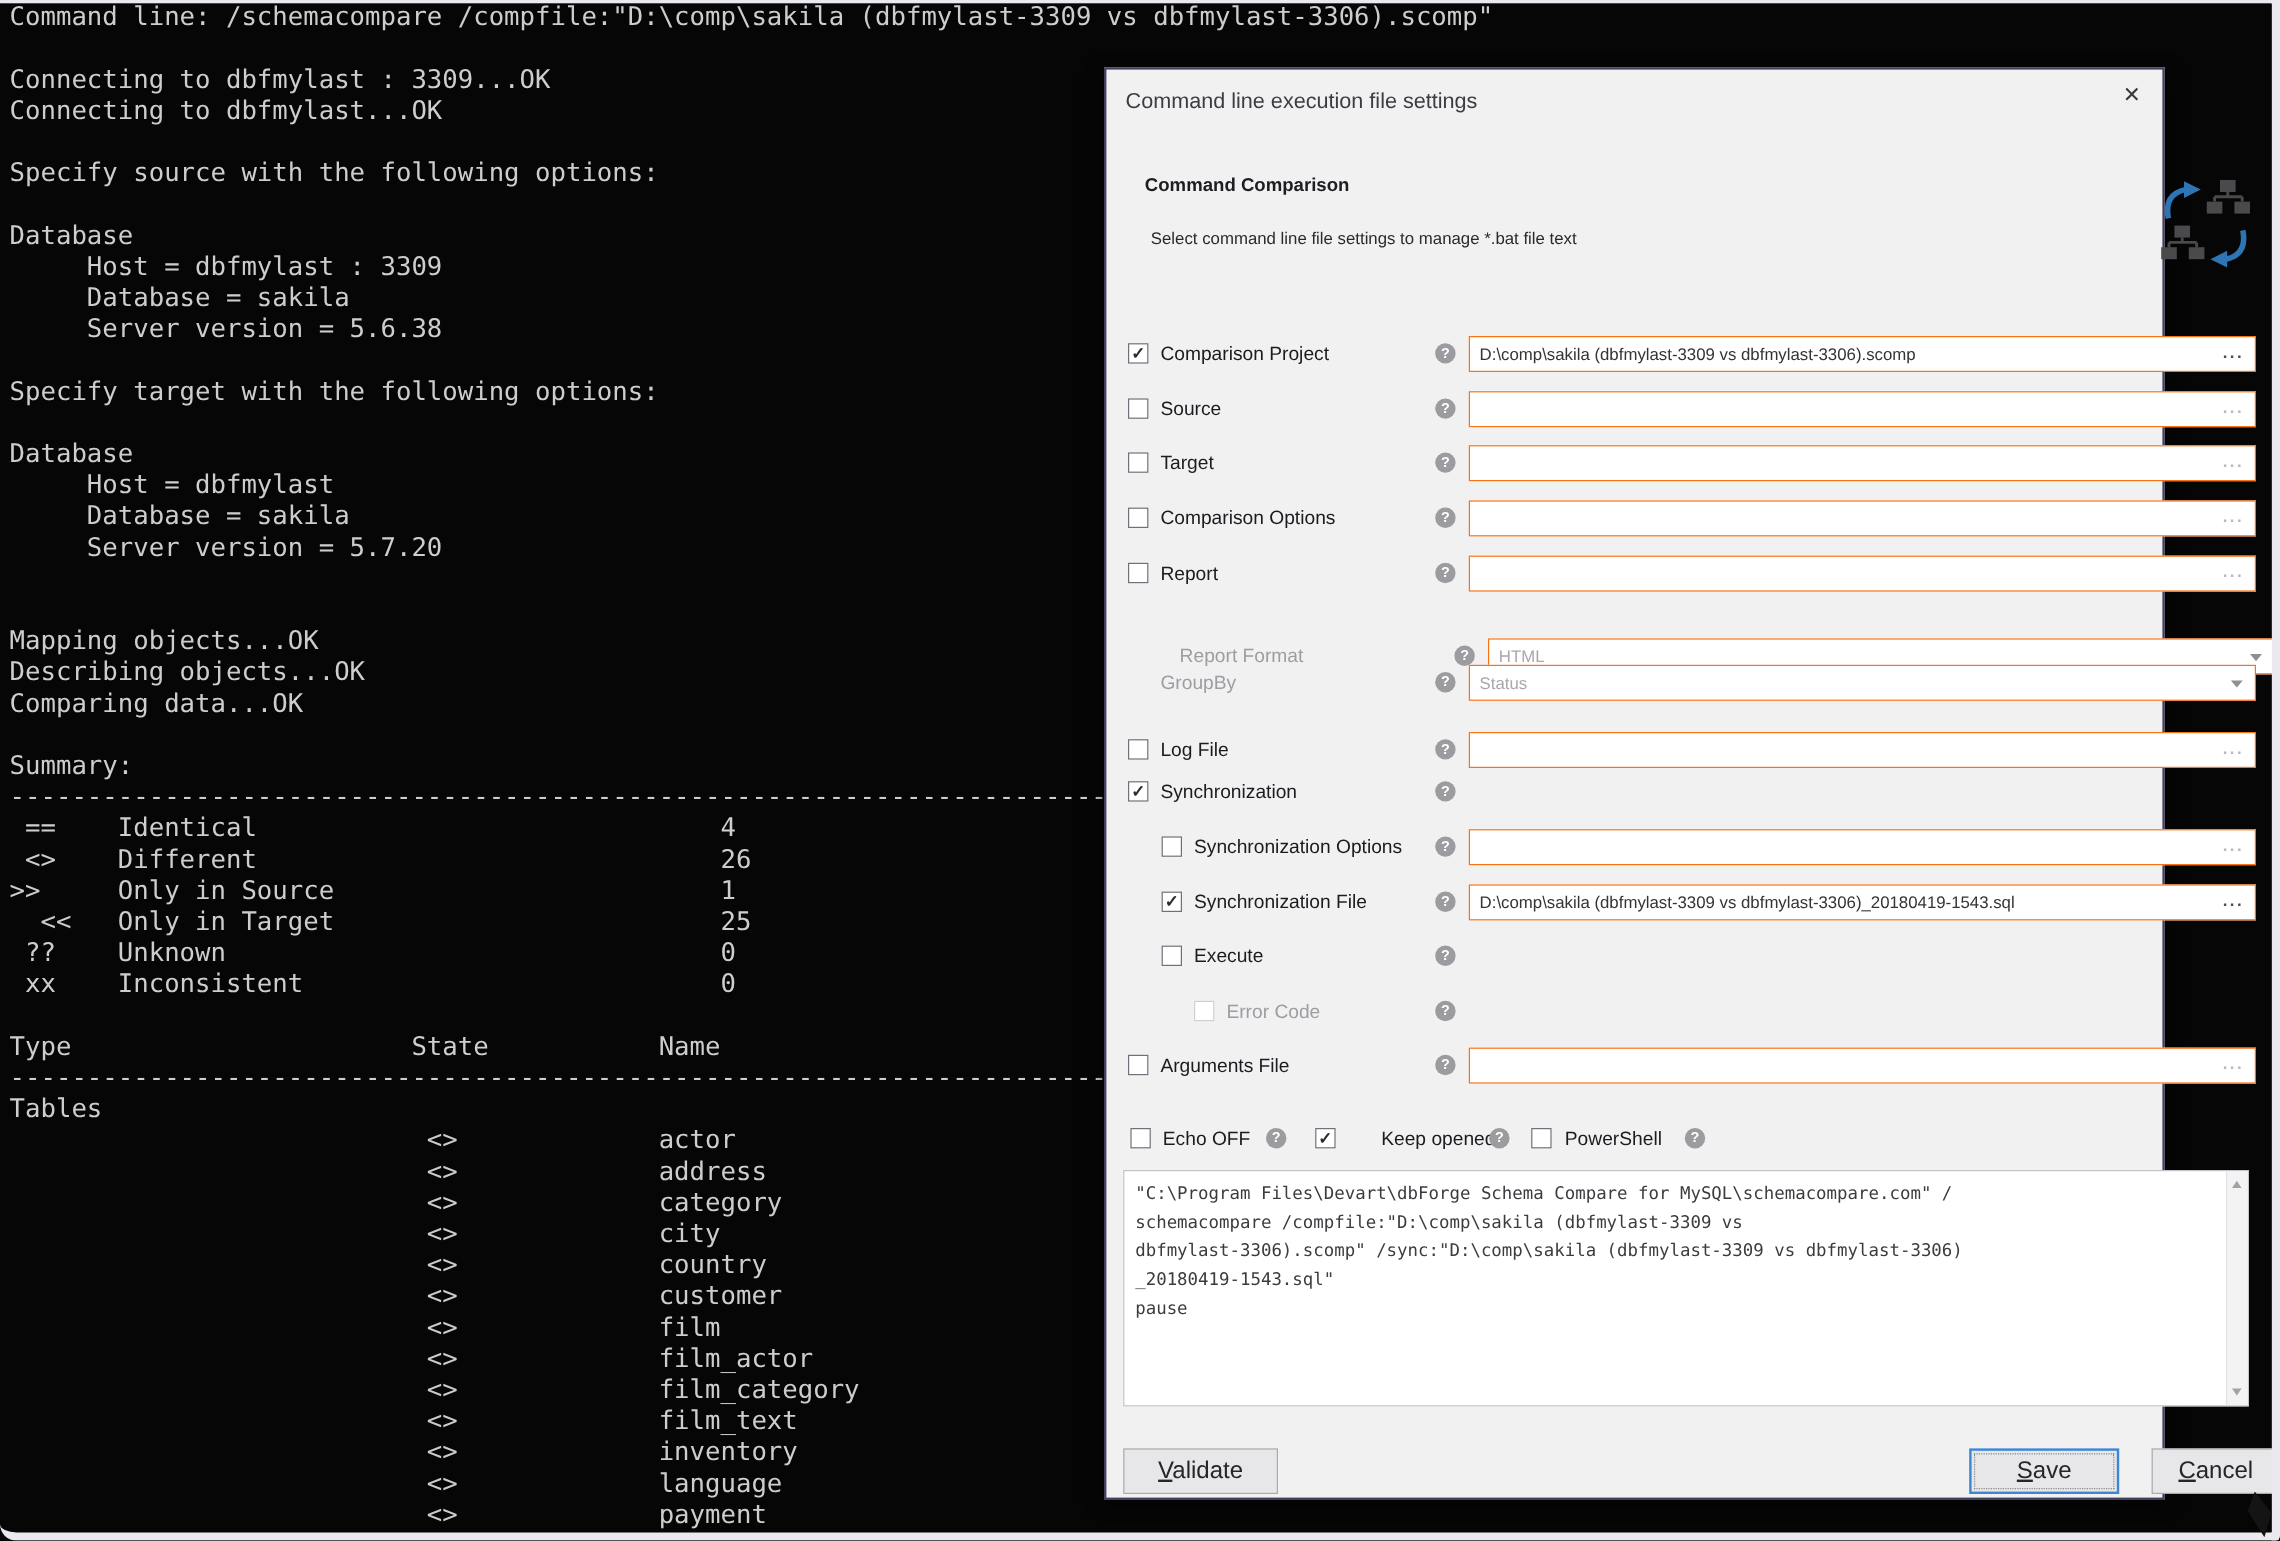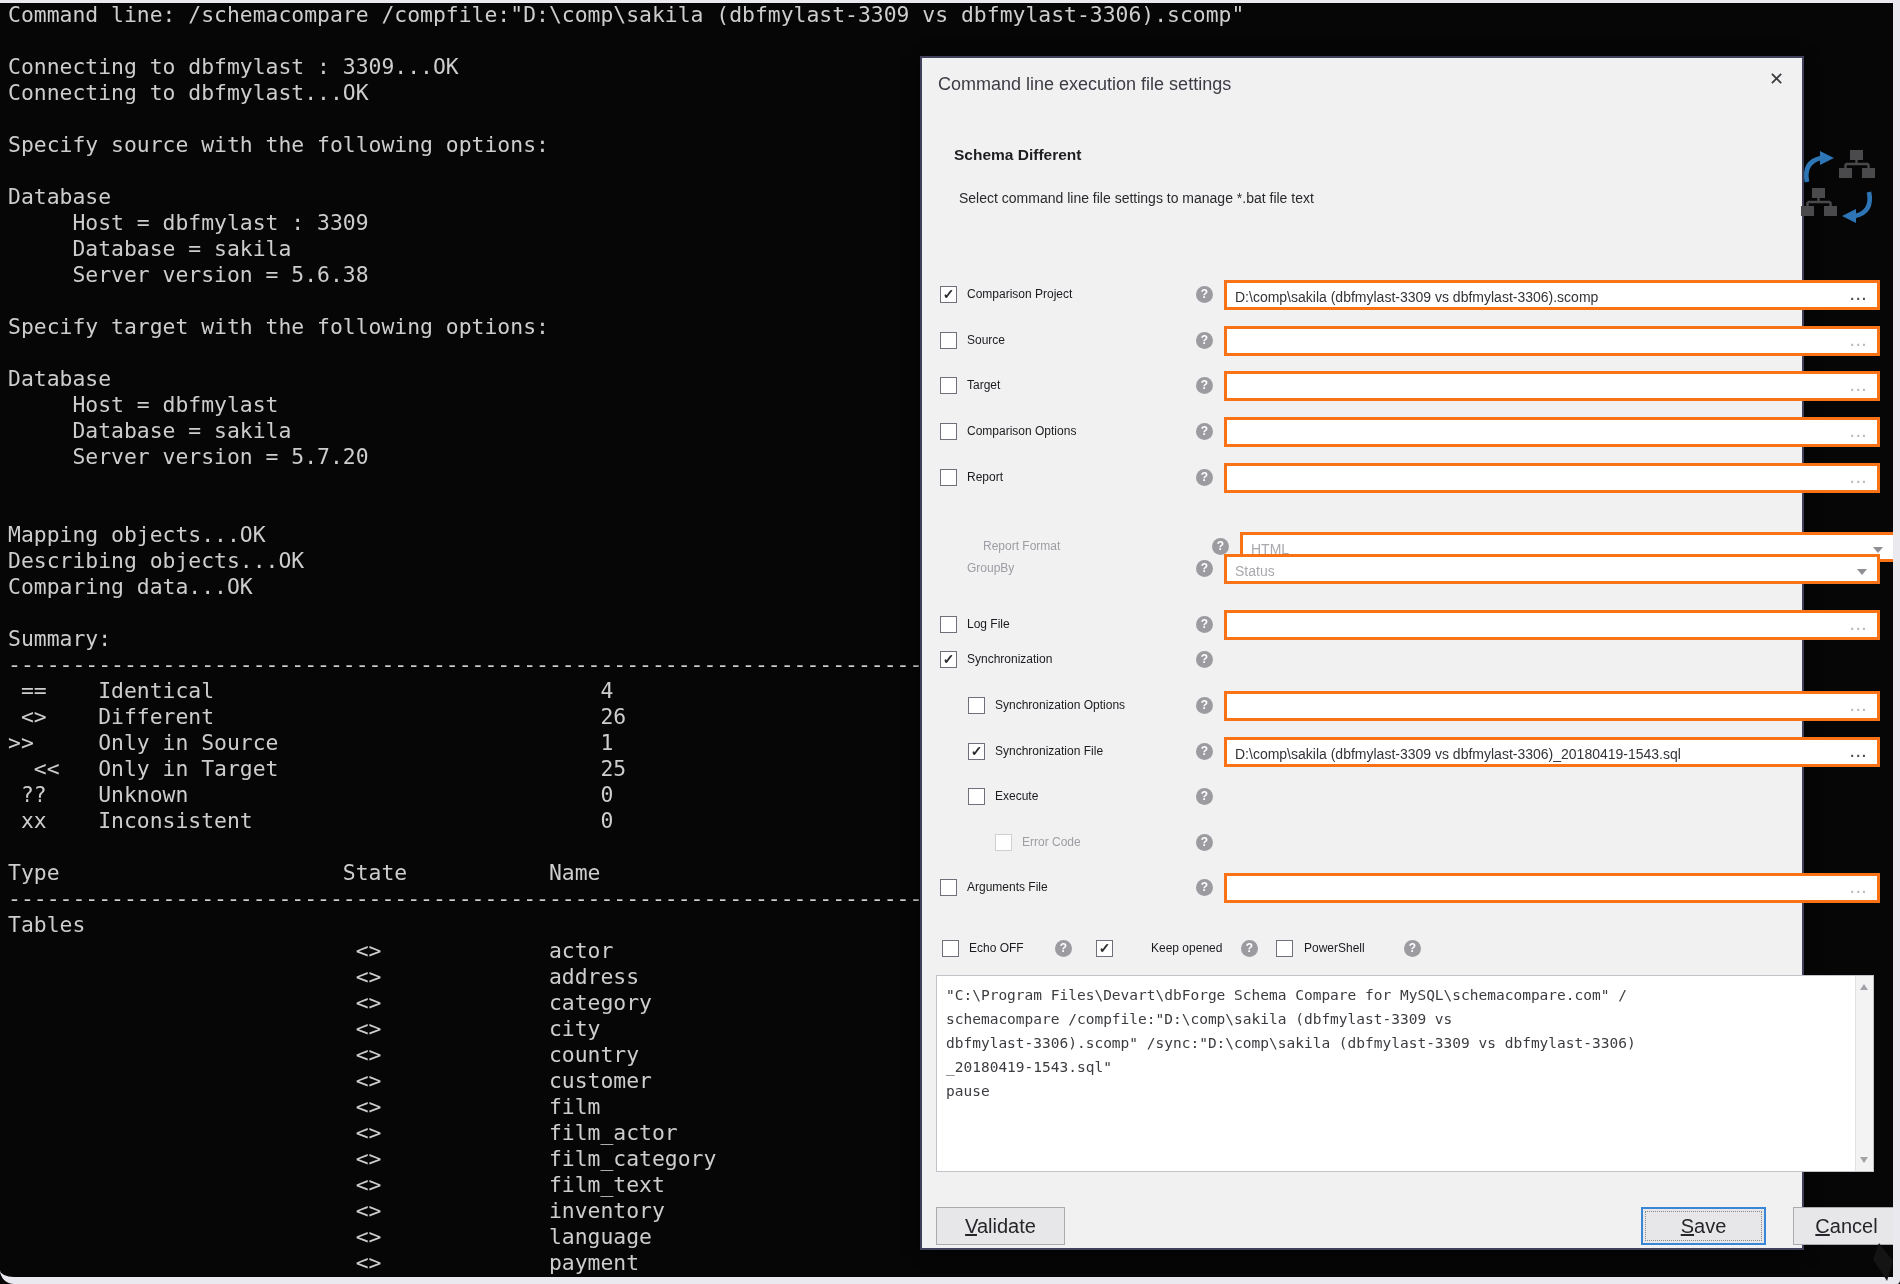--- a/index.html
+++ b/index.html
@@ -31,29 +31,29 @@
   .sec-desc{position:absolute;left:37px;top:132px;font-size:14px;color:#2a2a2e;}
   .sec-icon{position:absolute;left:878px;top:90px;width:76px;height:78px;}
   
   .row{position:absolute;left:0;width:966px;height:30px;}
   .cb{
     position:absolute;top:6px;width:17px;height:17px;box-sizing:border-box;
     background:#fff;border:1px solid #70707a;
     font:bold 14px/14px "Liberation Sans",sans-serif;text-align:center;color:#2c2c30;
   }
   .cb.disabled{border-color:#cfcfd4;}
-  .lab{position:absolute;top:7px;font-size:12px;color:#1c1c20;white-space:nowrap;}
+  .lab{position:absolute;top:7px;font-size:16px;color:#1c1c20;white-space:nowrap;}
   .lab.disabled{color:#9d9da3;}
   .help{
     position:absolute;left:274px;top:6px;width:17px;height:17px;border-radius:50%;
     background:#9b9ba0;color:#fff;font:bold 12px/17px "Liberation Sans",sans-serif;text-align:center;
   }
   .input{
     position:absolute;left:302px;top:0;width:656px;height:30px;box-sizing:border-box;
-    background:#fff;border:3px solid #f97316;
+    background:#fff;border:1px solid #f97316;
   }
   .input .val{
     position:absolute;left:8px;top:6px;font-size:14px;color:#333338;
     white-space:nowrap;max-width:605px;overflow:hidden;
   }
   .val.muted{color:#a8a8ae;}
   .dots{position:absolute;right:9px;top:4px;font:bold 14px "Liberation Sans",sans-serif;color:#4c4c52;letter-spacing:2px;}
   .dots.muted{color:#b8b8be;}
   .arrow{
     position:absolute;right:10px;top:12px;width:0;height:0;
@@ -138,21 +138,21 @@
                            &lt;&gt;             film_category
                            &lt;&gt;             film_text
                            &lt;&gt;             inventory
                            &lt;&gt;             language
                            &lt;&gt;             payment</pre>
 
 <div class="dialog">
   <div class="dlg-title">Command line execution file settings</div>
   <div class="dlg-close">✕</div>
 
-  <div class="sec-title">Schema Different</div>
+  <div class="sec-title">Command Comparison</div>
   <div class="sec-desc">Select command line file settings to manage *.bat file text</div>
 
   <svg class="sec-icon" viewBox="0 0 76 78">
 
     <g fill="#4a4a4c">
       <rect x="50" y="2" width="13" height="10"></rect>
       <rect x="39" y="20" width="13" height="10"></rect>
       <rect x="62" y="20" width="13" height="10"></rect>
     </g>
     <path d="M56.5 12 v4 M45.5 16 h23 M45.5 16 v4 M68.5 16 v4" stroke="#4a4a4c" stroke-width="2.4" fill="none"></path>

